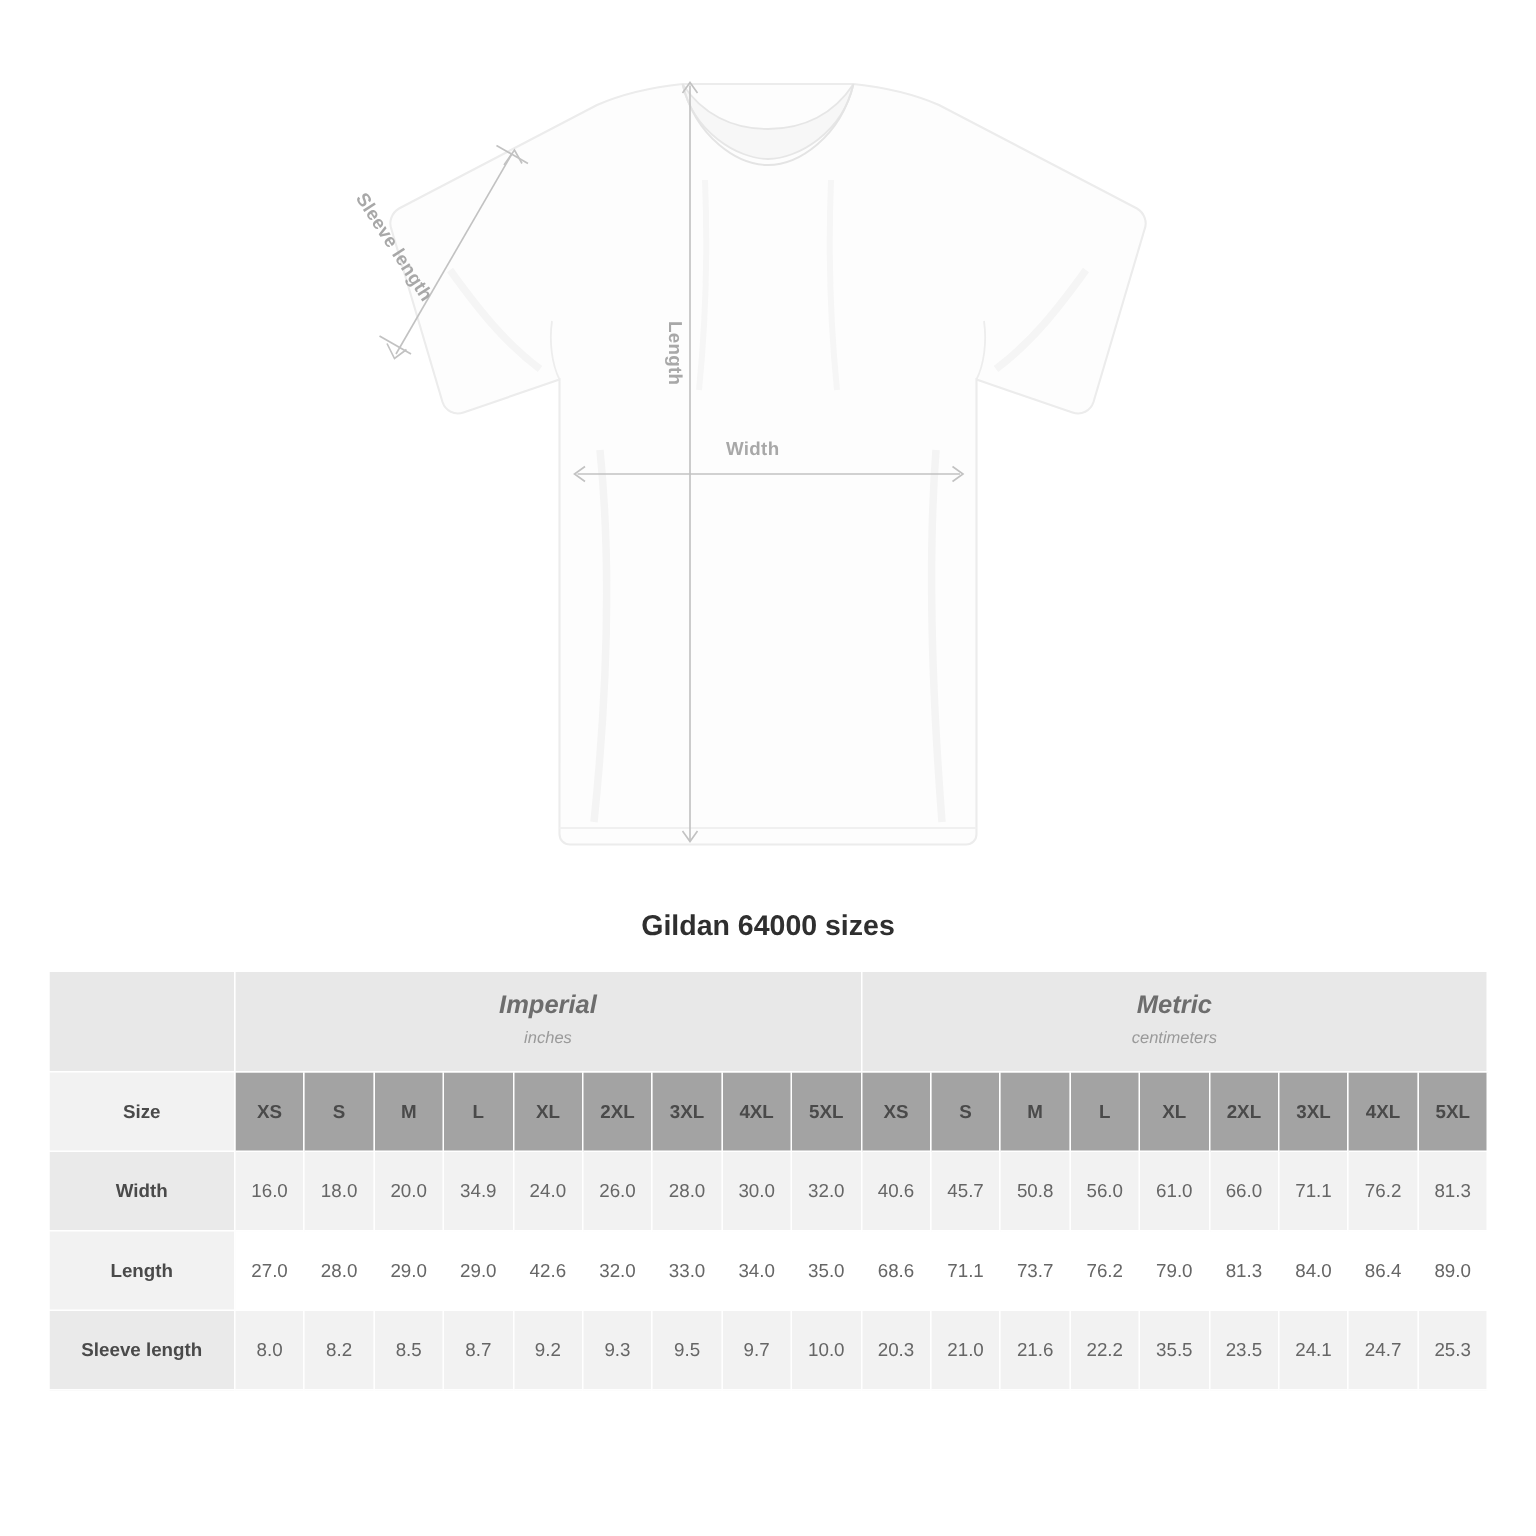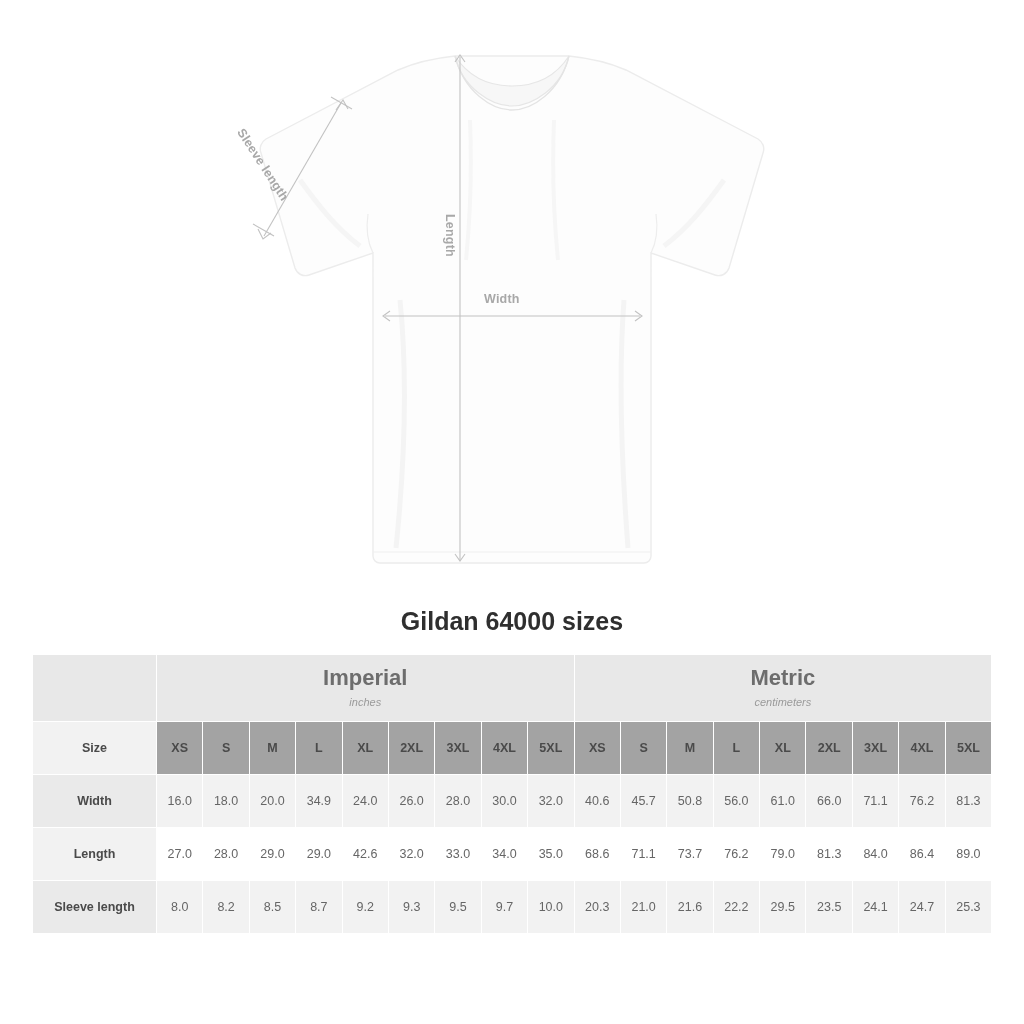--- a/index.html
+++ b/index.html
@@ -53,21 +53,21 @@
     left: 484px;
     top: 292px;
   }
 
   
   .title-block {
     text-align: center;
     margin-top: 22px;
   }
   .chart-title {
-    font-size: 25px;
+    font-size: 19px;
     font-weight: bold;
     color: #2f2f2f;
     margin: 0;
   }
   .chart-note {
     font-size: 12.5px;
     font-style: italic;
     color: #9b9b9b;
     margin-top: 11px;
   }
@@ -89,21 +89,22 @@
     padding: 0;
   }
 
   
   .unit-cell {
     background: #e8e8e8;
     height: 66px;
     vertical-align: middle;
   }
   .unit-name {
-    font-size: 22px;
+    font-size: 17px;
+    font-style: italic;
     font-weight: bold;
     color: #6d6d6d;
     line-height: 1.35;
   }
   .unit-sub {
     font-size: 11px;
     font-style: italic;
     color: #9a9a9a;
     line-height: 1.9;
   }
@@ -322,21 +323,21 @@
           <td>8.7</td>
           <td>9.2</td>
           <td>9.3</td>
           <td>9.5</td>
           <td>9.7</td>
           <td>10.0</td>
           <td>20.3</td>
           <td>21.0</td>
           <td>21.6</td>
           <td>22.2</td>
-          <td>29.5</td>
+          <td>35.5</td>
           <td>23.5</td>
           <td>24.1</td>
           <td>24.7</td>
           <td>25.3</td>
         </tr>
       </tbody>
   </table>
 </div>
 
 </body></html>

